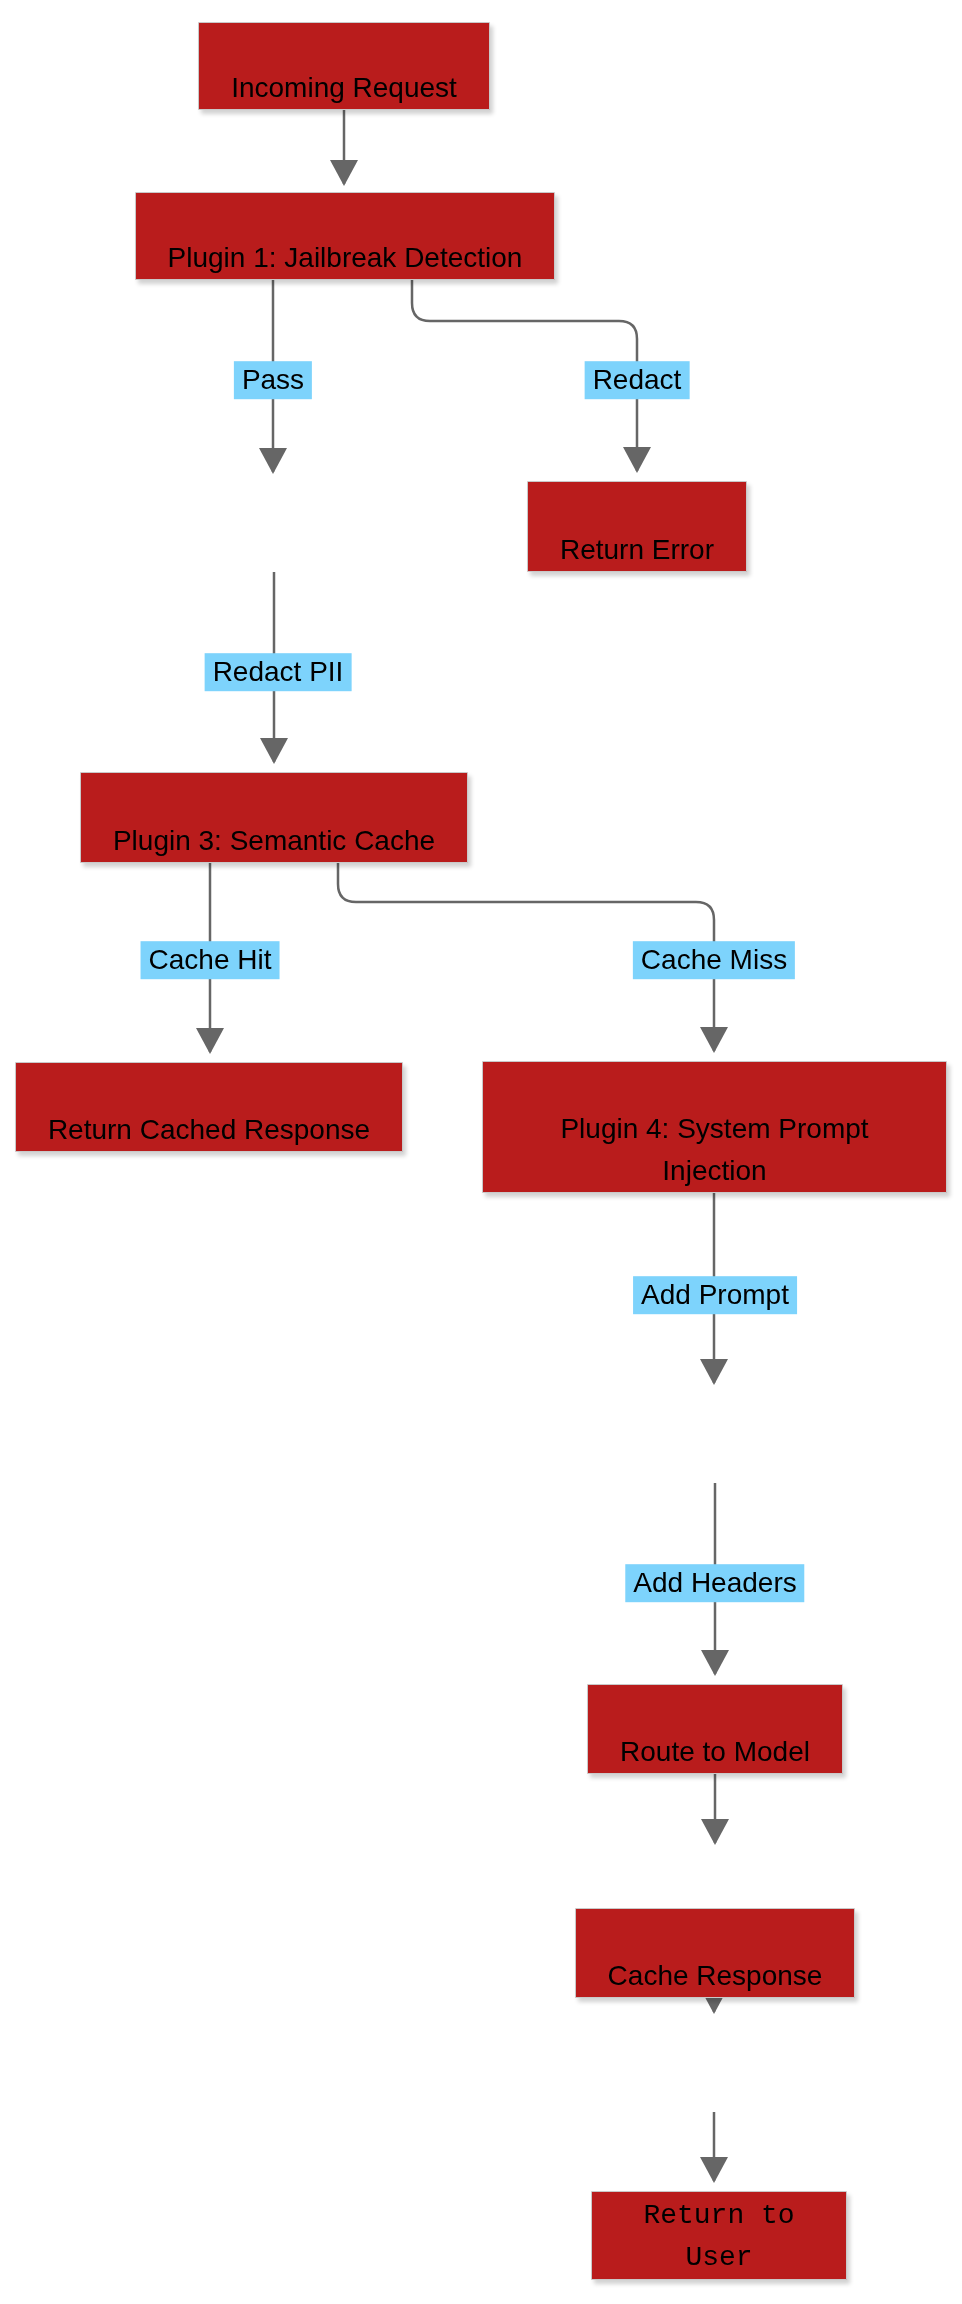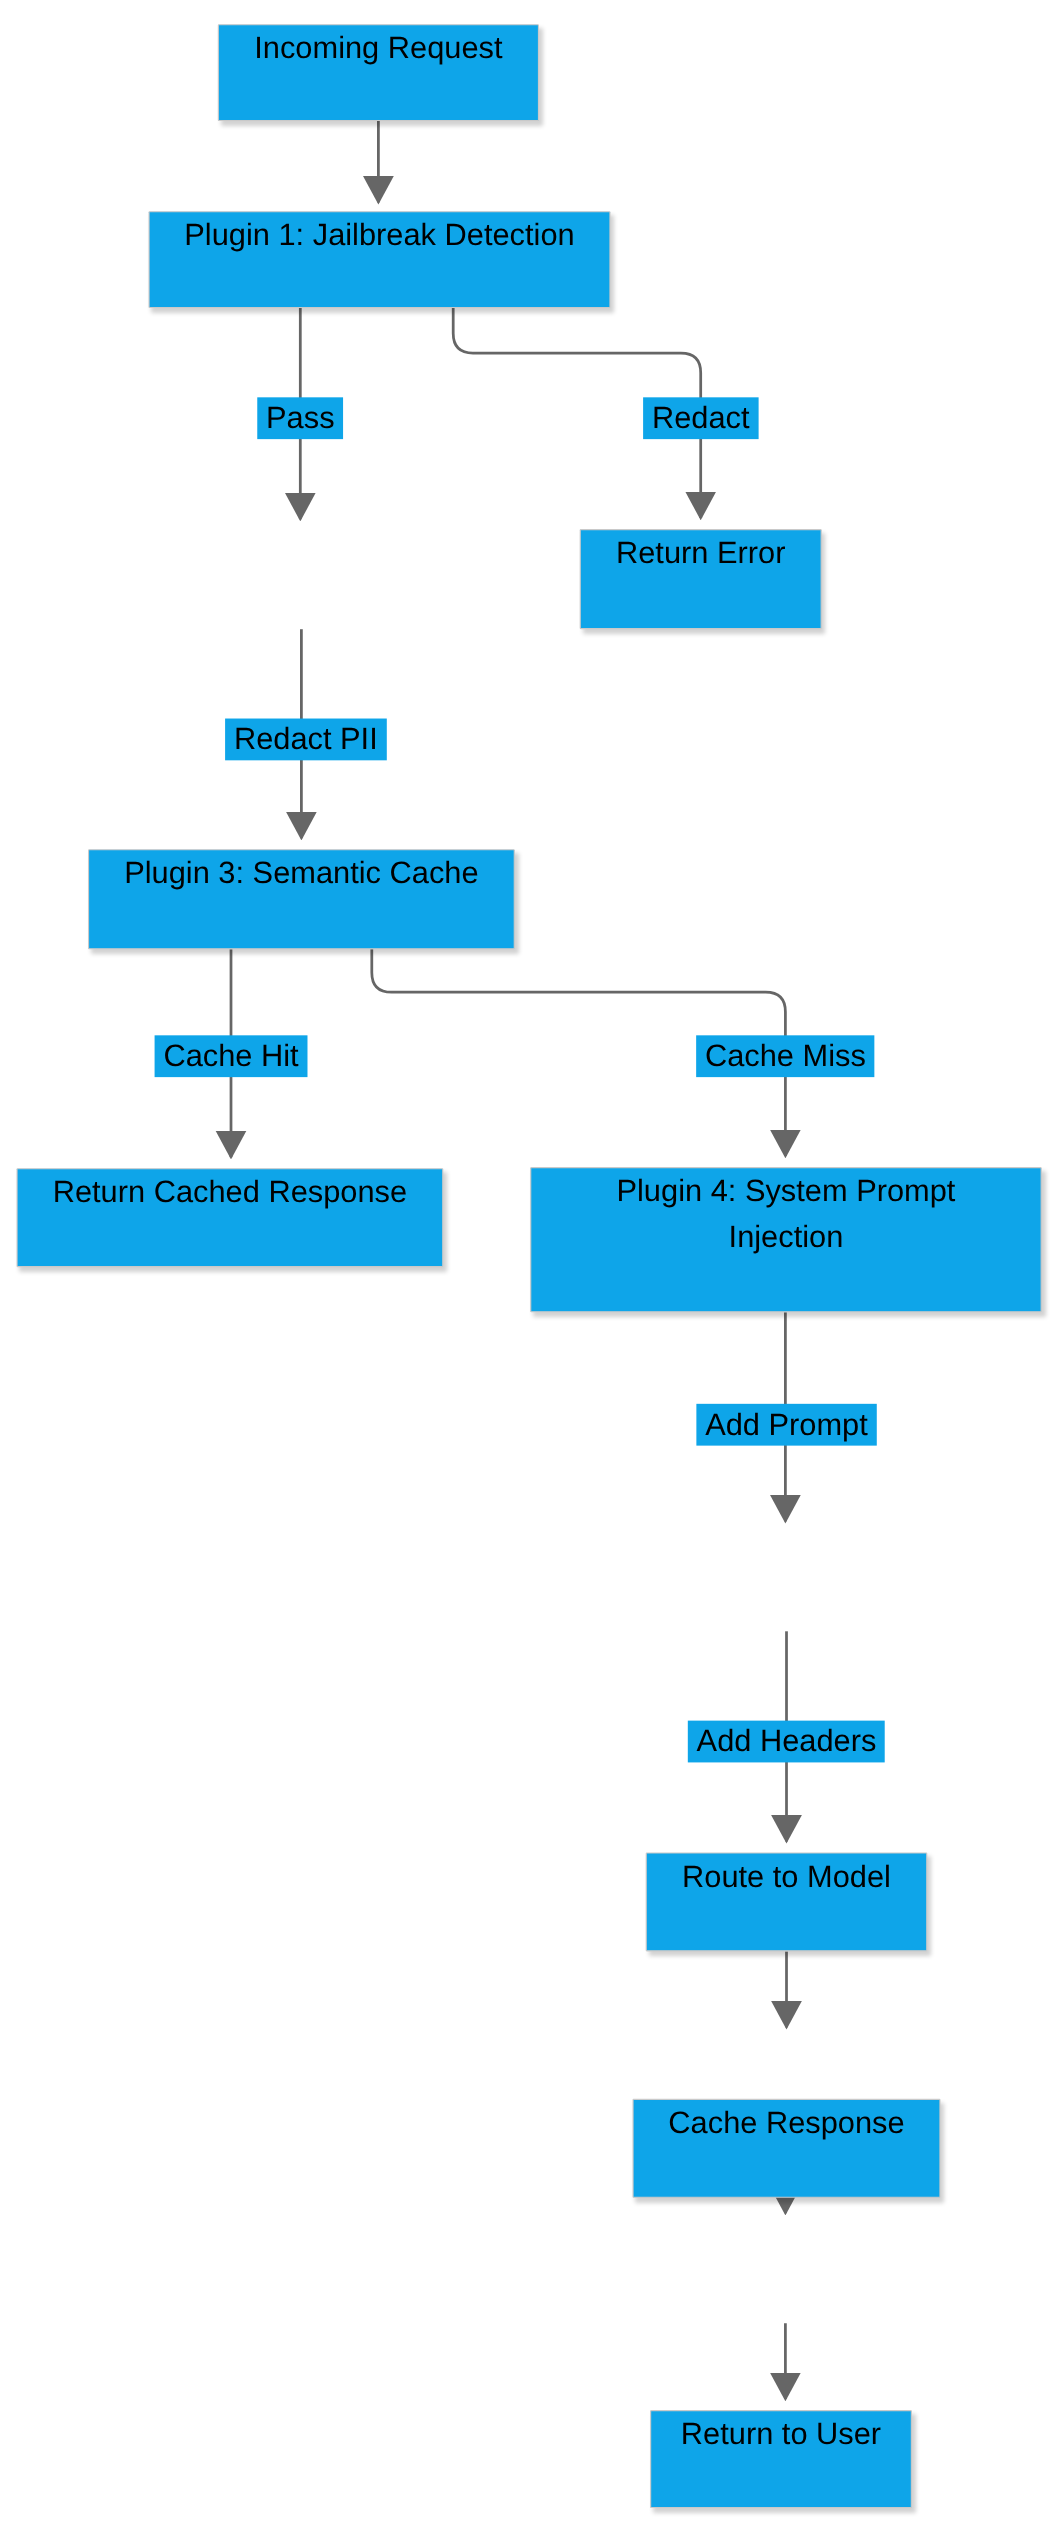--- a/index.html
+++ b/index.html
@@ -18,57 +18,57 @@
   #edge-layer {
     position: absolute;
     left: 0;
     top: 0;
     width: 962px;
     height: 2304px;
   }
   .node {
     position: absolute;
     box-sizing: border-box;
-    background: #0ea5e9;
+    background: #b91c1c;
     border: 1px solid #c9c9c9;
     border-radius: 1px;
     box-shadow: 3px 4px 4px rgba(0,0,0,0.18);
     display: flex;
-    align-items: flex-start;
+    align-items: flex-end;
     justify-content: center;
     text-align: center;
     font-size: 28px;
     line-height: 1.5;
     color: #000000;
     padding: 0 24px;
   }
   .edge-label {
     position: absolute;
     transform: translate(-50%, -50%);
-    background: #0ea5e9;
+    background: #7dd3fc;
     color: #000000;
     font-size: 28px;
     line-height: 1.2;
     padding: 2px 8px;
     white-space: nowrap;
     text-align: center;
   }
   
   #node-incoming-request      { left: 198px; top: 22px;   width: 292px; height: 88px; }
   #node-plugin1               { left: 135px; top: 192px;  width: 420px; height: 88px; }
   #node-plugin2               { left: 99px;  top: 482px;  width: 351px; height: 90px; }
   #node-return-error          { left: 527px; top: 481px;  width: 220px; height: 91px; }
   #node-plugin3               { left: 80px;  top: 772px;  width: 388px; height: 91px; }
   #node-return-cached         { left: 15px;  top: 1062px; width: 388px; height: 90px; }
   #node-plugin4               { left: 482px; top: 1061px; width: 465px; height: 132px; }
   #node-plugin5               { left: 519px; top: 1393px; width: 393px; height: 90px; }
   #node-route-to-model        { left: 587px; top: 1684px; width: 256px; height: 90px; }
   #node-model-response        { left: 577px; top: 1853px; width: 275px; height: 90px; }
   #node-cache-response        { left: 575px; top: 1908px; width: 280px; height: 90px; }
-  #node-return-to-user        { left: 591px; top: 2191px; width: 238px; height: 89px; }
+  #node-return-to-user        { left: 591px; top: 2191px; width: 256px; height: 89px; font-family: Liberation Mono, monospace; }
   
   #edge-label-pass        { left: 273px; top: 380px; }
   #edge-label-block       { left: 637px; top: 380px; }
   #edge-label-redact-pii  { left: 278px; top: 672px; }
   #edge-label-cache-hit   { left: 210px; top: 960px; }
   #edge-label-cache-miss  { left: 714px; top: 960px; }
   #edge-label-add-prompt  { left: 715px; top: 1295px; }
   #edge-label-add-headers { left: 715px; top: 1583px; }
 </style>
 </head>

